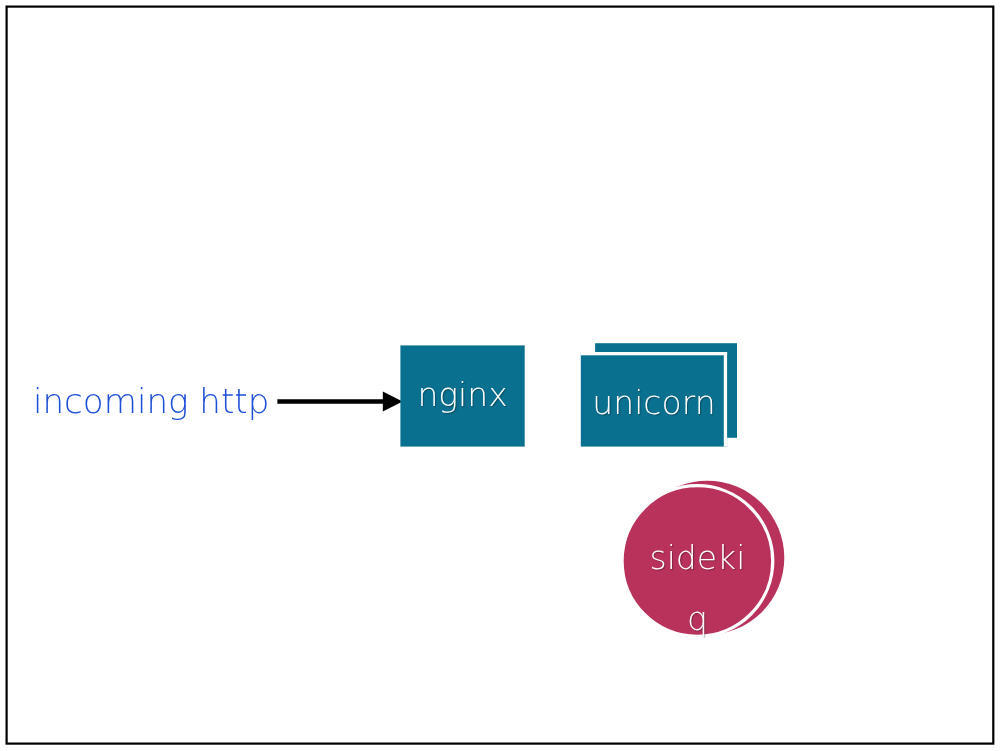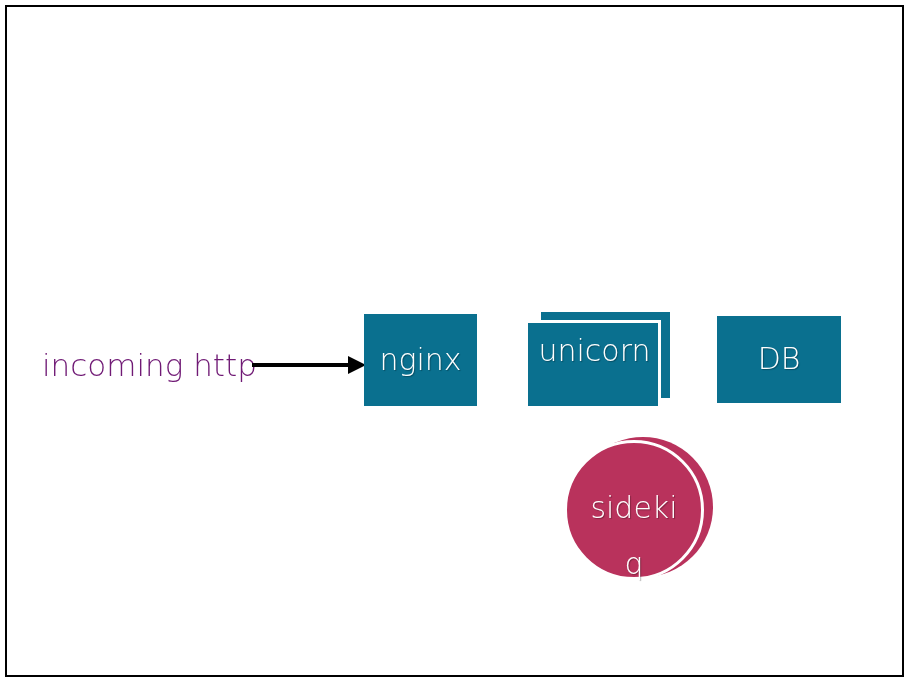--- a/index.html
+++ b/index.html
@@ -41,27 +41,26 @@
     letter-spacing: 0px;
     white-space: pre-line;
   }
 
   
   #incoming-http-label {
     position: absolute;
     left: 30px;
     top: 345px;
     width: 240px;
-    color: #701a75;
+    color: #1d4ed8;
     font-family: "DejaVu Sans", sans-serif;
     font-weight: 300;
     font-size: 31px;
     line-height: 40px;
     white-space: nowrap;
-    margin-left: 12px;
   }
 
   
   #incoming-http-arrow {
     position: absolute;
     left: 252px;
     top: 348px;
     width: 116px;
     height: 34px;
   }
@@ -110,21 +109,21 @@
     height: 86px;
     background: #0a708f;
     border-top: 3px solid #ffffff;
     border-right: 3px solid #ffffff;
     box-sizing: border-box;
   }
   #unicorn-node .node-label {
     position: absolute;
     left: 0px;
     width: 133px;
-    top: 24px;
+    top: 40px;
   }
 
   
   #db-node {
     position: absolute;
     left: 717px;
     top: 316px;
     width: 124px;
     height: 87px;
   }
@@ -196,24 +195,20 @@
     <div class="box"></div>
     <div class="node-label">nginx</div>
   </div>
 
   <div id="unicorn-node">
     <div class="box-back"></div>
     <div class="box-front"></div>
     <div class="node-label">unicorn</div>
   </div>
 
-  <div id="db-node">
-    <div class="box"></div>
-    <div class="node-label">DB</div>
-  </div>
 
   <div id="sidekiq-node">
     <div class="circle-back"></div>
     <div class="circle-front"></div>
     <div class="node-label">sideki
 q</div>
   </div>
 
 </div>
 

